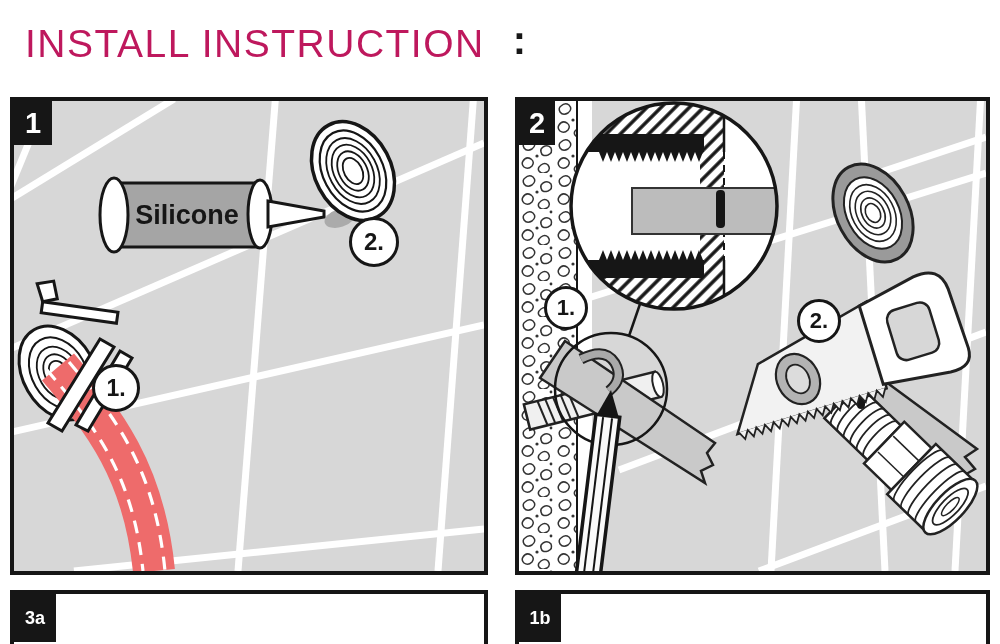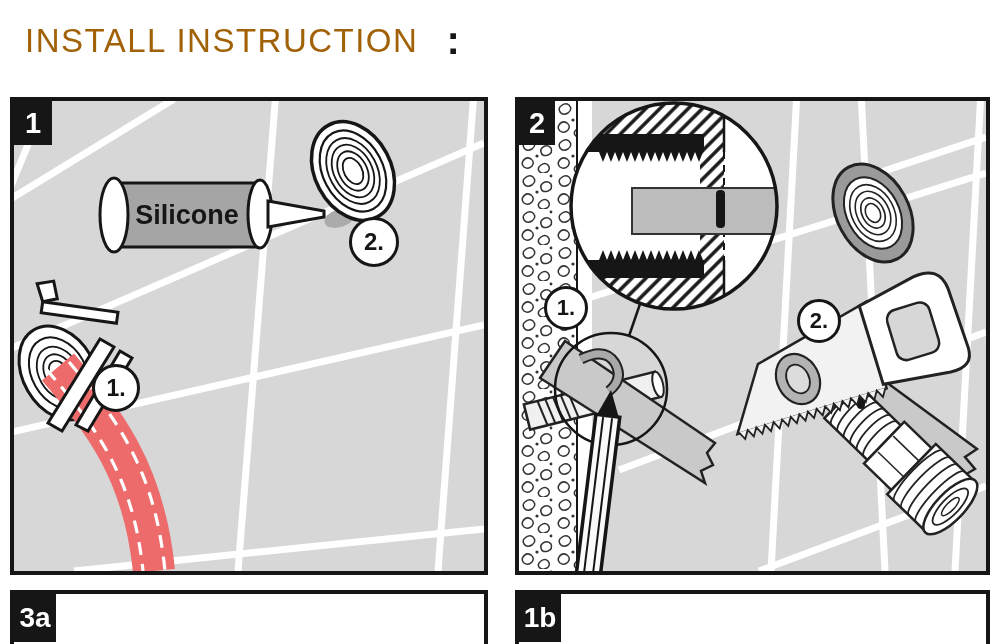--- a/index.html
+++ b/index.html
@@ -1,26 +1,26 @@
 <!DOCTYPE html>
 <html><head>
 <meta charset="utf-8">
 <style>
   html,body{margin:0;padding:0;background:#ffffff;}
   .stage{position:relative;width:1000px;height:644px;background:#ffffff;overflow:hidden;
          font-family:"Liberation Sans",sans-serif;color:#161616;}
   .title-row{position:absolute;left:25px;top:22px;display:flex;align-items:flex-start;}
-  .title-row h1{margin:0;font-size:33px;font-weight:400;letter-spacing:1.5px;color:#a16207;}
+  .title-row h1{margin:0;font-size:39px;font-weight:400;letter-spacing:1.5px;color:#be185d;}
   .title-colon{font-size:40px;font-weight:700;margin-left:28px;line-height:36px;}
   .panel{position:absolute;border:4px solid #161616;background:#ffffff;box-sizing:border-box;}
   .panel svg{position:absolute;left:0;top:0;display:block;}
   .badge{position:absolute;left:0;top:0;background:#161616;color:#ffffff;font-weight:700;
          display:flex;align-items:center;justify-content:center;z-index:5;}
   .badge.big{width:38px;height:44px;font-size:29px;}
-  .badge.wide{width:42px;height:48px;font-size:28px;}
+  .badge.wide{width:42px;height:48px;font-size:18px;}
   .callout{position:absolute;background:#ffffff;border:3.5px solid #161616;border-radius:50%;
            display:flex;align-items:center;justify-content:center;font-weight:700;z-index:6;
            color:#161616;box-sizing:border-box;}
   .c50{width:50px;height:50px;font-size:24px;}
   .c48{width:48px;height:48px;font-size:23px;}
   .c44{width:44px;height:44px;font-size:22px;}
   svg text{font-family:"Liberation Sans",sans-serif;}
 </style>
 </head>
 <body>

